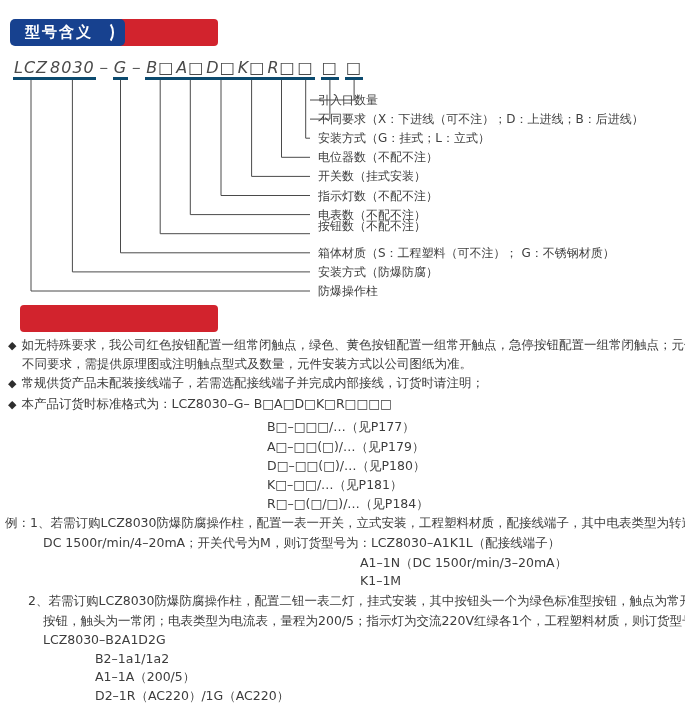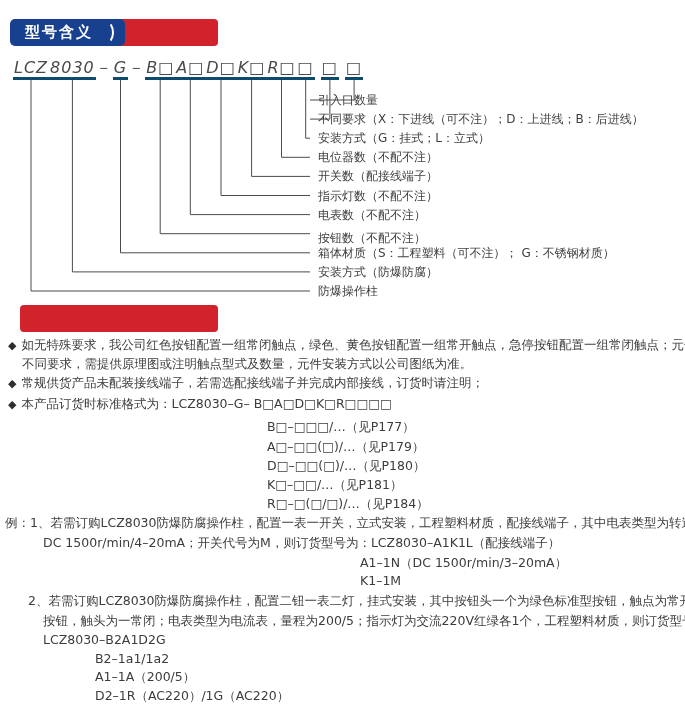--- a/index.html
+++ b/index.html
@@ -66,24 +66,24 @@
     <polyline points="305.7,78.0 305.7,138.2 310,138.2"></polyline>
     <polyline points="329.9,78.0 329.9,119.1 310,119.1"></polyline>
     <polyline points="354.1,78.0 354.1,100.0 310,100.0"></polyline>
   </svg>
 <div class="model-row"><span class="grp">LCZ</span><span class="grp">8030</span><span class="sep">－</span><span class="grp">G</span><span class="sep">－</span><span class="grp">B□</span><span class="grp">A□</span><span class="grp">D□</span><span class="grp">K□</span><span class="grp">R□</span><span class="grp">□</span><span class="sep"> </span><span class="grp">□</span><span class="sep"> </span><span class="grp">□</span></div>
 <div>
     <div class="dlabel" style="top: 92px;">引入口数量</div>
     <div class="dlabel" style="top: 111.1px;">不同要求（X：下进线（可不注）；D：上进线；B：后进线）</div>
     <div class="dlabel" style="top: 130.2px;">安装方式（G：挂式；L：立式）</div>
     <div class="dlabel" style="top: 149.3px;">电位器数（不配不注）</div>
-    <div class="dlabel" style="top: 168.4px;">开关数（配接线端子）</div>
+    <div class="dlabel" style="top: 168.4px;">开关数（挂式安装）</div>
     <div class="dlabel" style="top: 187.5px;">指示灯数（不配不注）</div>
     <div class="dlabel" style="top: 206.6px; text-align: right;">电表数（不配不注）</div>
-    <div class="dlabel" style="top: 230px;">按钮数（不配不注）</div>
+    <div class="dlabel" style="top: 218px;">按钮数（不配不注）</div>
     <div class="dlabel" style="top: 244.8px;">箱体材质（S：工程塑料（可不注）； G：不锈钢材质）</div>
     <div class="dlabel" style="top: 263.9px;">安装方式（防爆防腐）</div>
     <div class="dlabel" style="top: 283px;">防爆操作柱</div>
   </div>
 
 <div class="ribbon" style="top:305px">
   <div class="red"></div>
 </div>
 
 <div class="tline" style="left:8px;top:337px"><span class="diamond">◆</span><span>如无特殊要求，我公司红色按钮配置一组常闭触点，绿色、黄色按钮配置一组常开触点，急停按钮配置一组常闭触点；元件均为上装式，如</span></div>

